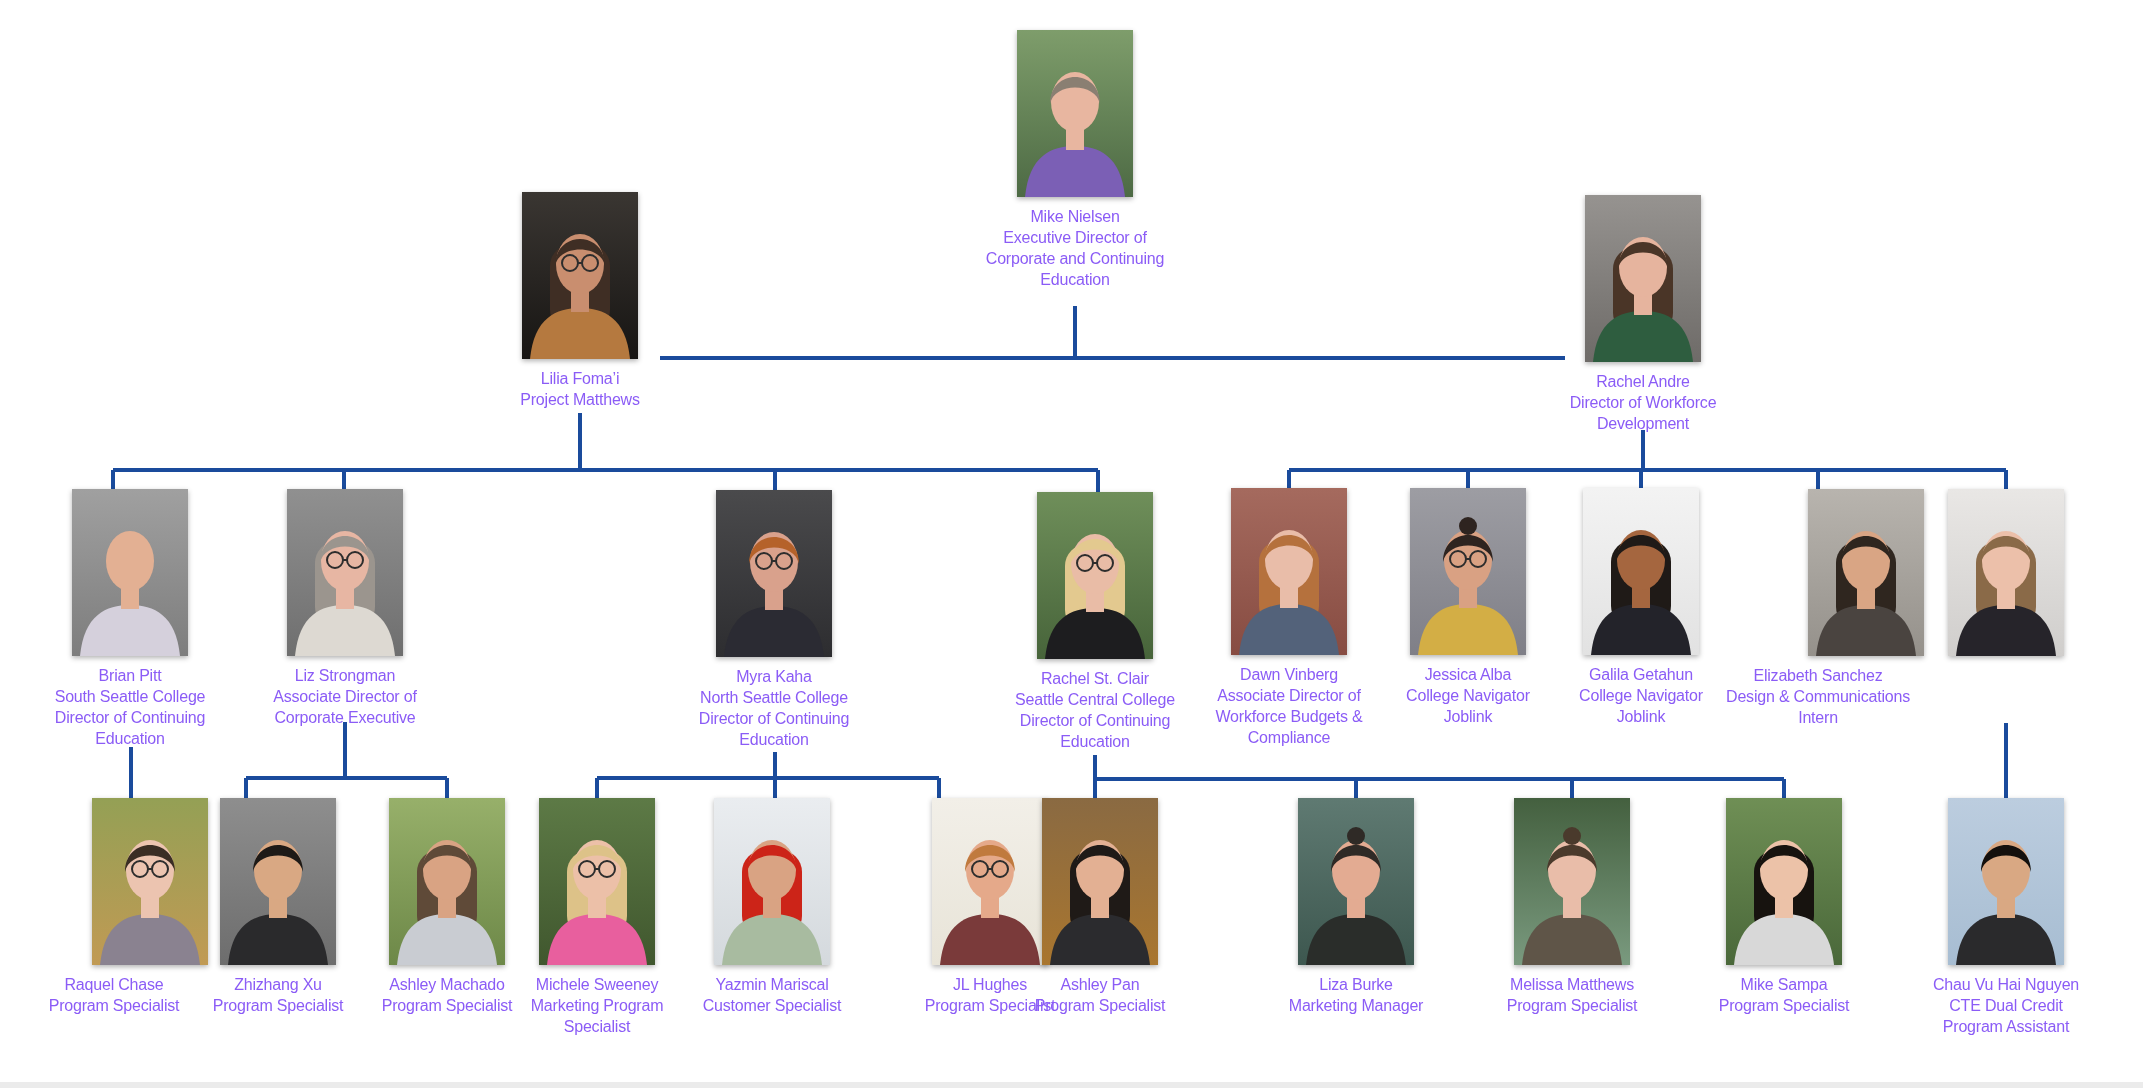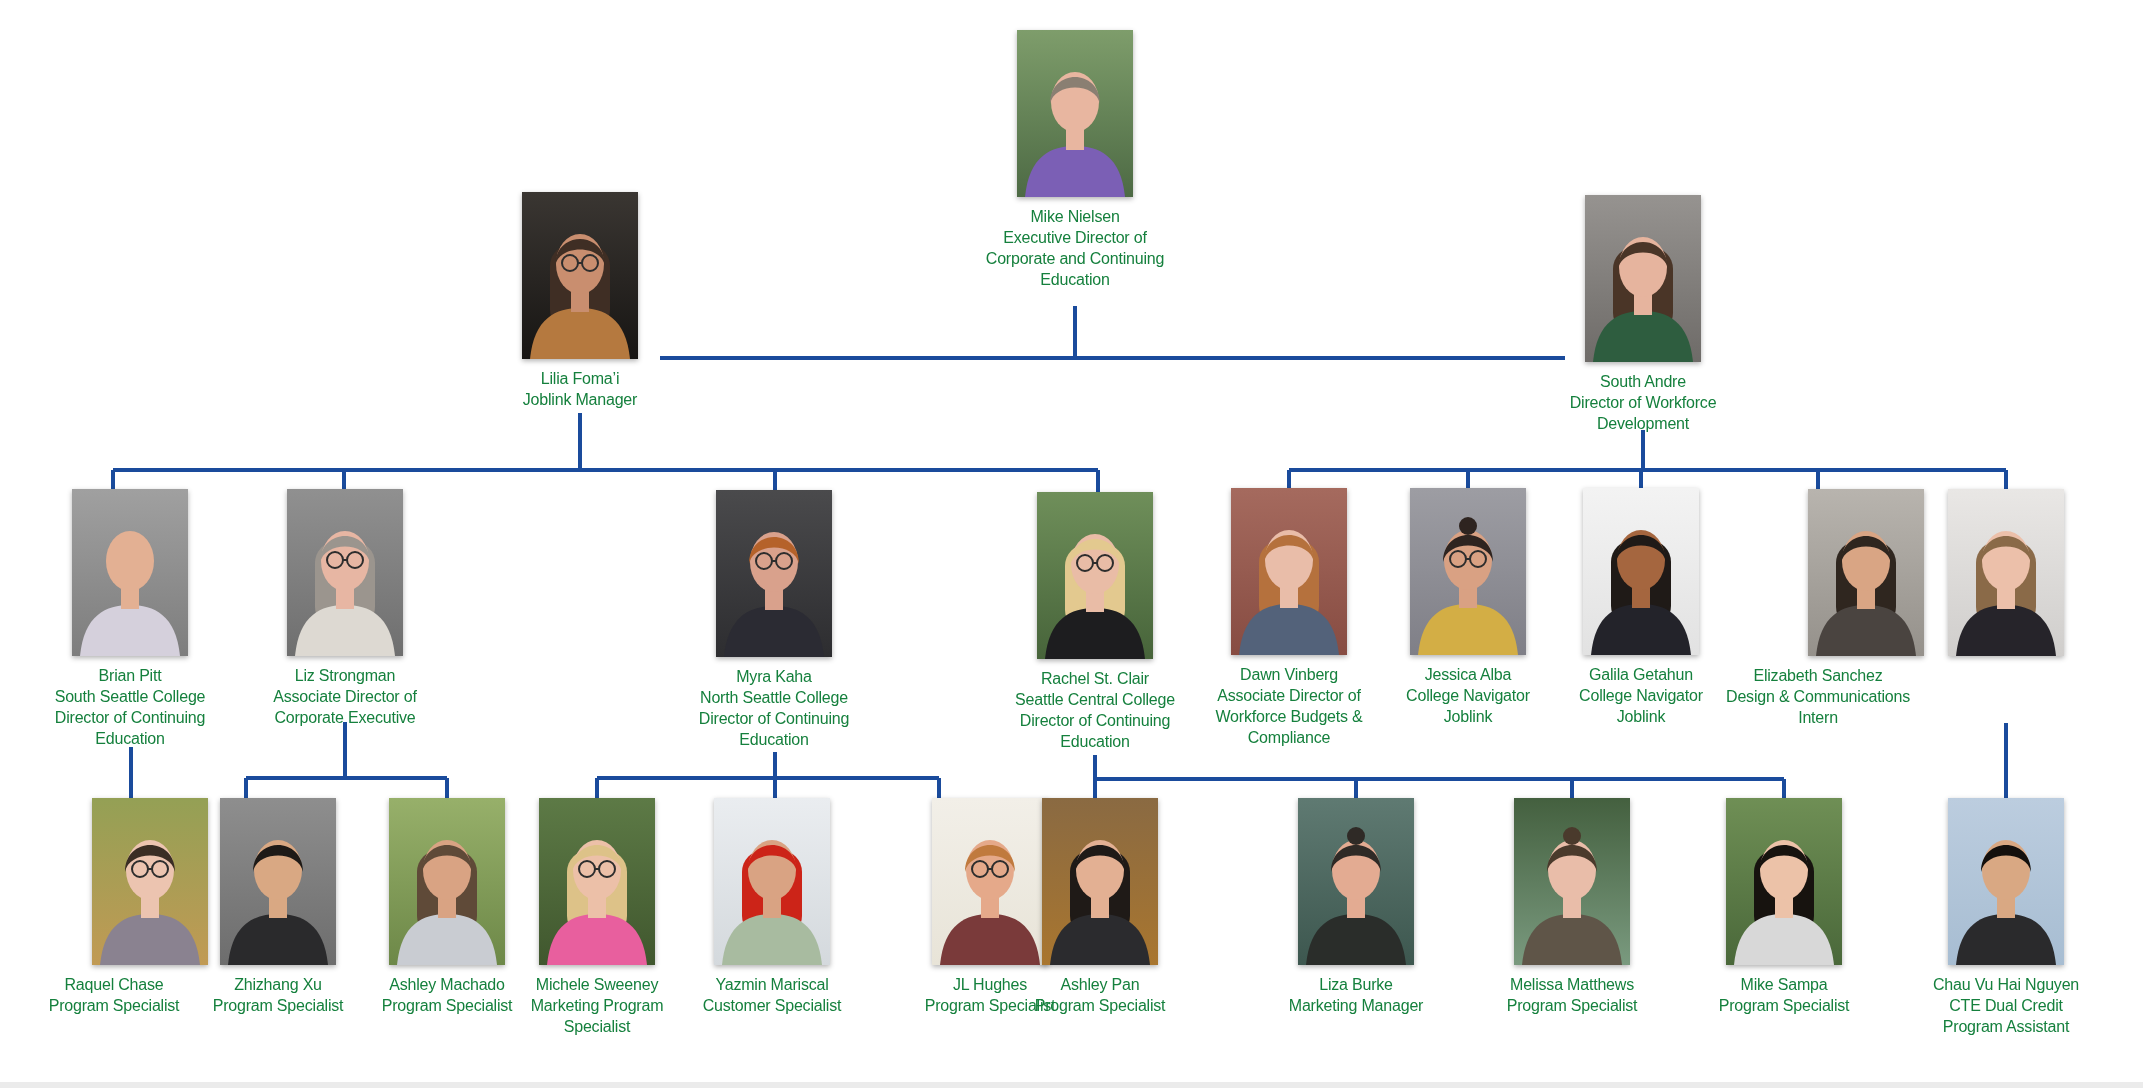--- a/index.html
+++ b/index.html
@@ -11,21 +11,21 @@
   #canvas{position:absolute;inset:0;}
   #connectors{position:absolute;left:0;top:0;width:2143px;height:1088px;pointer-events:none;}
   .card{position:absolute;width:116px;}
   .photo{
     width:116px;height:167px;background:#ddd;
     box-shadow:0 2px 5px rgba(0,0,0,.30);
   }
   .photo svg{display:block;width:100%;height:100%;}
   .label{
     position:absolute;top:176px;left:-62px;width:240px;text-align:center;
-    font-size:16px;line-height:21px;color:#15803d;letter-spacing:-0.2px;
+    font-size:16px;line-height:21px;color:#8b5cf6;letter-spacing:-0.2px;
   }
   .bottom-bar{
     position:absolute;left:0;right:0;bottom:0;height:6px;background:#ebebeb;
   }
 </style>
 </head>
 <body>
 
 <div id="canvas">
   <svg id="connectors" viewBox="0 0 2143 1088" xmlns="http://www.w3.org/2000/svg">
@@ -102,42 +102,42 @@
           <path d="M33,74 C33,38 83,38 83,74 C79,52 37,52 33,74 Z" fill="#3f2e24"></path>
           <g stroke="#2d2d2d" fill="none" stroke-width="2">
             <circle cx="48" cy="71" r="8"></circle>
             <circle cx="68" cy="71" r="8"></circle>
             <path d="M56,71 L60,71"></path>
           </g>
         </svg>
       </div>
       <div class="label">
         <div class="name">Lilia Foma’i</div>
-      <div class="tline">Joblink Manager</div>
+      <div class="tline">Project Matthews</div>
       </div>
     </div>
     <div class="card" style="left: 1585px; top: 195px;">
       <div class="photo">
         <svg viewBox="0 0 116 167" preserveAspectRatio="none">
           <defs>
             <linearGradient id="pg2" x1="0" y1="0" x2="0" y2="1">
               <stop offset="0" stop-color="#969390"></stop>
               <stop offset="1" stop-color="#6e6b68"></stop>
             </linearGradient>
           </defs>
           <rect x="0" y="0" width="116" height="167" fill="url(#pg2)"></rect>
           <rect x="28" y="52" width="60" height="88" rx="22" fill="#4a3527"></rect>
           <path d="M8,167 C12,126 34,116 58,116 C82,116 104,126 108,167 Z" fill="#2e5d3f"></path>
           <rect x="49" y="94" width="18" height="26" fill="#e6b49e"></rect>
           <ellipse cx="58" cy="72" rx="24" ry="30" fill="#e6b49e"></ellipse>
           <path d="M33,74 C33,38 83,38 83,74 C79,52 37,52 33,74 Z" fill="#4a3527"></path>
         </svg>
       </div>
       <div class="label">
-        <div class="name">South Andre</div>
+        <div class="name">Rachel Andre</div>
       <div class="tline">Director of Workforce</div>
         <div class="tline">Development</div>
       </div>
     </div>
     <div class="card" style="left: 72px; top: 489px;">
       <div class="photo">
         <svg viewBox="0 0 116 167" preserveAspectRatio="none">
           <defs>
             <linearGradient id="pg3" x1="0" y1="0" x2="0" y2="1">
               <stop offset="0" stop-color="#a0a0a0"></stop>

